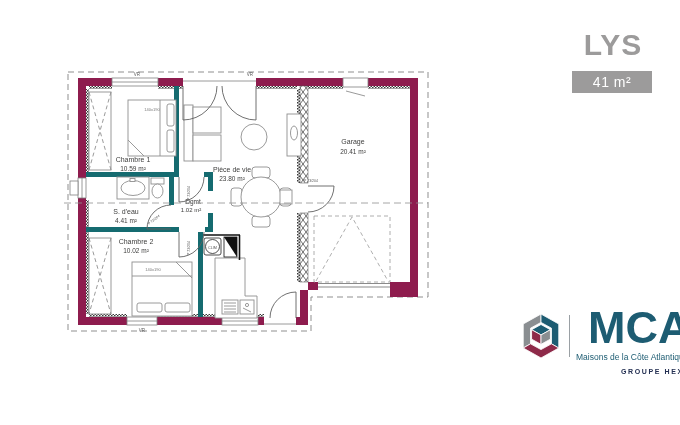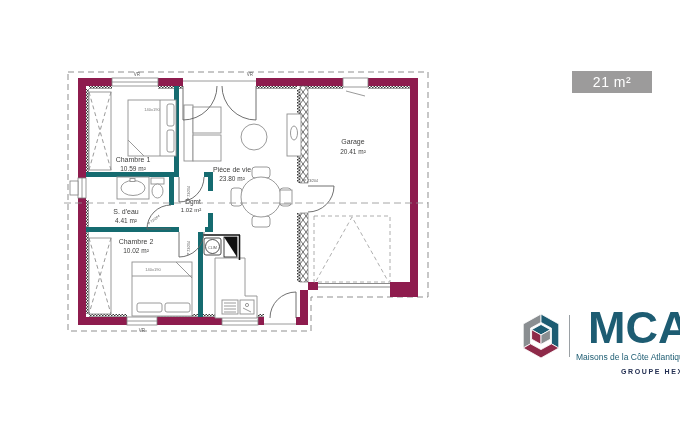--- a/index.html
+++ b/index.html
@@ -221,21 +221,22 @@
       <text x="142" y="332" font-size="4.5">VR</text>
       <text x="190" y="200" font-size="3.5" transform="rotate(-90 190 200)" text-anchor="start">P 73/204</text>
       <text x="149" y="225" font-size="3.5" transform="rotate(-38 149 225)" text-anchor="start">P 73/204</text>
       <text x="190" y="255" font-size="3.5" transform="rotate(-90 190 255)" text-anchor="start">P 73/204</text>
       <text x="304" y="182" font-size="3.5" text-anchor="start">P 73/204</text>
     </g>
 
     <line x1="64" y1="203" x2="428" y2="203" stroke="#8f8f8f" stroke-width="0.8" stroke-dasharray="7,4"></line>
   </svg>
 
-  <div class="area-badge">21 m²</div>
+  <div class="model-title">LYS</div>
+  <div class="area-badge">41 m²</div>
 
   <div class="logo">
     <svg class="logo-cube" width="42" height="46" viewBox="0 0 40 44">
       <polygon points="20,1 3,10.5 3,33.5 10,29.5 10,14.5 20,9" fill="#8a8e91" stroke="#fff" stroke-width="0.8"></polygon>
       <polygon points="20,1 37,10.5 37,33.5 30,29.5 30,14.5 20,9" fill="#1d5c72" stroke="#fff" stroke-width="0.8"></polygon>
       <polygon points="3,33.5 20,43 37,33.5 30,29.5 20,35 10,29.5" fill="#8e2a49" stroke="#fff" stroke-width="0.8"></polygon>
       <polygon points="20,11 29,16 20,21 11,16" fill="#1d5c72" stroke="#fff" stroke-width="0.8"></polygon>
       <polygon points="11,16 20,21 20,30 11,25" fill="#8e2a49" stroke="#fff" stroke-width="0.8"></polygon>
       <polygon points="29,16 20,21 20,30 29,25" fill="#8a8e91" stroke="#fff" stroke-width="0.8"></polygon>
     </svg>

